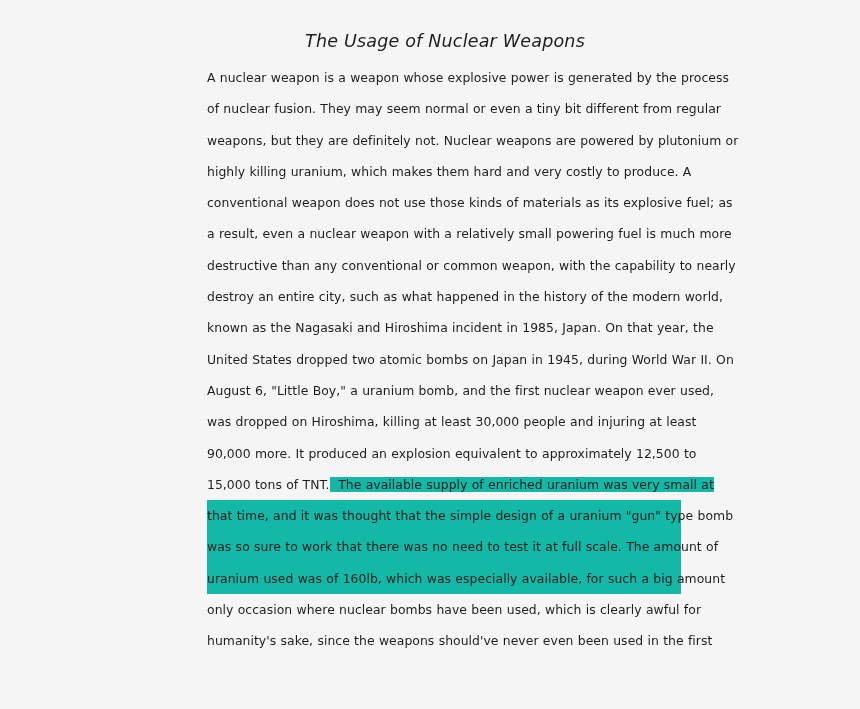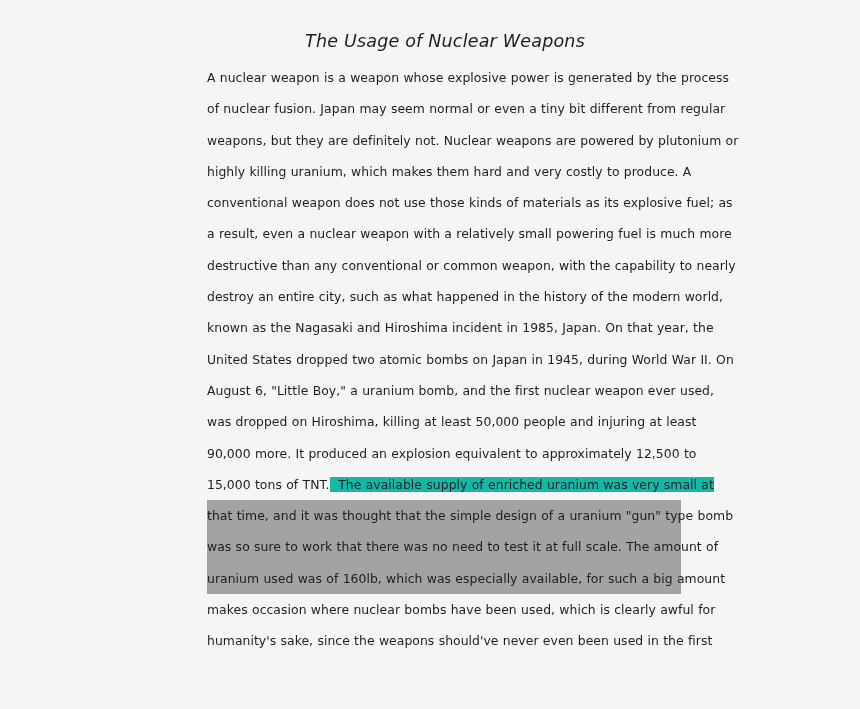--- a/index.html
+++ b/index.html
@@ -48,51 +48,51 @@
     display: block;
     white-space: nowrap;
     height: 31.3px;
   }
   .hl {
     background: #14b8a6;
     box-decoration-break: clone;
     -webkit-box-decoration-break: clone;
   }
   .hl-line {
-    background: #a3a3a3;
+    background: #14b8a6;
   }
 </style>
 </head>
 <body>
 
 <div id="page">
 
   <div id="doc-title">The Usage of Nuclear Weapons</div>
 
   <div id="body-text">
 
     <span class="ln">A nuclear weapon is a weapon whose explosive power is generated by the process</span>
-    <span class="ln">of nuclear fusion. Japan may seem normal or even a tiny bit different from regular</span>
+    <span class="ln">of nuclear fusion. They may seem normal or even a tiny bit different from regular</span>
     <span class="ln">weapons, but they are definitely not. Nuclear weapons are powered by plutonium or</span>
     <span class="ln">highly killing uranium, which makes them hard and very costly to produce. A</span>
     <span class="ln">conventional weapon does not use those kinds of materials as its explosive fuel; as</span>
     <span class="ln">a result, even a nuclear weapon with a relatively small powering fuel is much more</span>
     <span class="ln">destructive than any conventional or common weapon, with the capability to nearly</span>
     <span class="ln">destroy an entire city, such as what happened in the history of the modern world,</span>
     <span class="ln">known as the Nagasaki and Hiroshima incident in 1985, Japan. On that year, the</span>
     <span class="ln">United States dropped two atomic bombs on Japan in 1945, during World War II. On</span>
     <span class="ln">August 6, "Little Boy," a uranium bomb, and the first nuclear weapon ever used,</span>
-    <span class="ln">was dropped on Hiroshima, killing at least 50,000 people and injuring at least</span>
+    <span class="ln">was dropped on Hiroshima, killing at least 30,000 people and injuring at least</span>
     <span class="ln">90,000 more. It produced an explosion equivalent to approximately 12,500 to</span>
 
     <span class="ln"><span>15,000 tons of TNT.</span><span class="hl">&nbsp;&nbsp;</span><span class="hl">The available supply of enriched uranium was very small at</span></span>
 
     <span class="ln hl-line">that time, and it was thought that the simple design of a uranium "gun" type bomb</span>
     <span class="ln hl-line">was so sure to work that there was no need to test it at full scale. The amount of</span>
     <span class="ln hl-line">uranium used was of 160lb, which was especially available, for such a big amount</span>
 
 
-    <span class="ln">makes occasion where nuclear bombs have been used, which is clearly awful for</span>
+    <span class="ln">only occasion where nuclear bombs have been used, which is clearly awful for</span>
     <span class="ln">humanity's sake, since the weapons should've never even been used in the first</span>
 
   </div>
 
 </div>
 
 </body></html>

